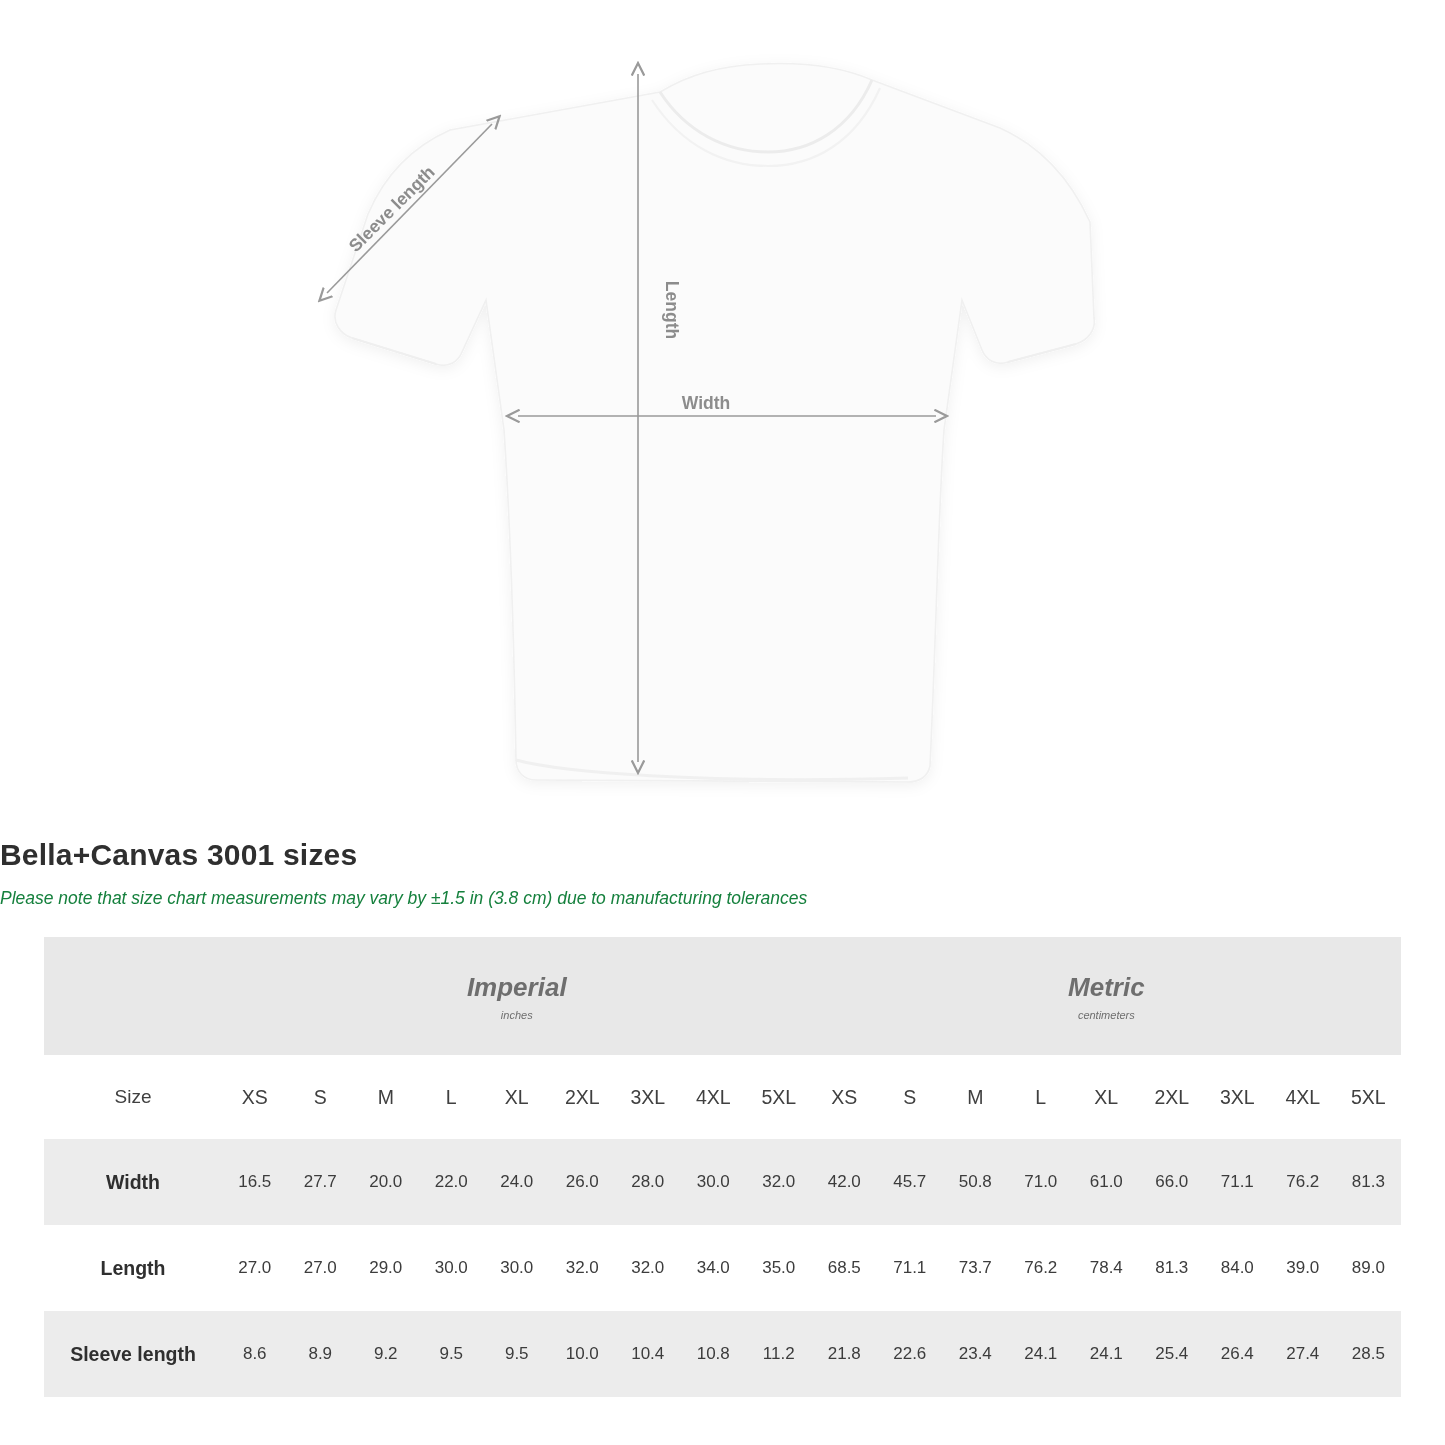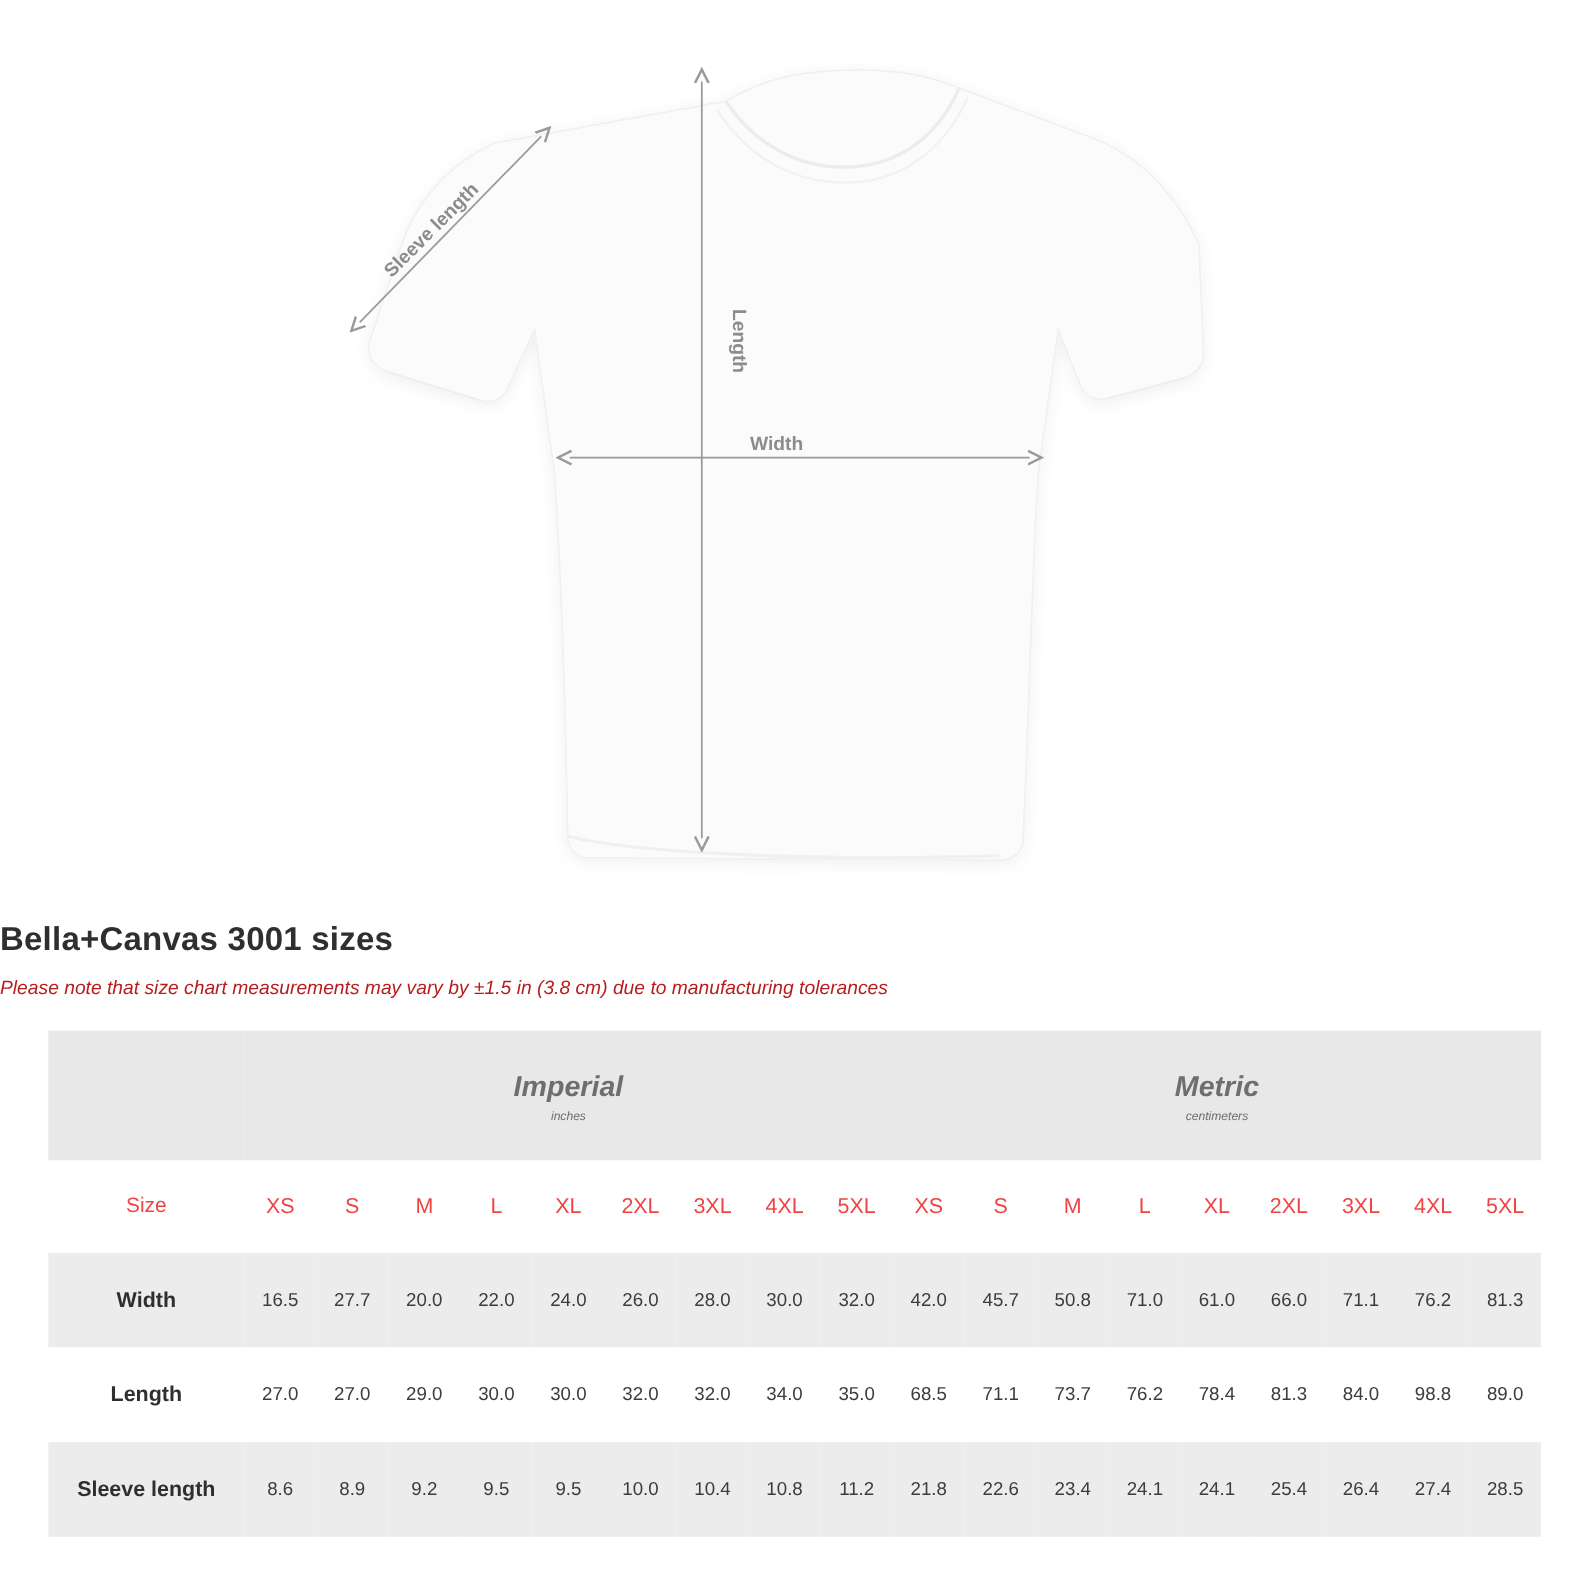--- a/index.html
+++ b/index.html
@@ -38,21 +38,21 @@
   .chart-title {
     font-size: 30px;
     font-weight: bold;
     color: #2f2f2f;
     letter-spacing: 0.2px;
   }
   .chart-note {
     margin-top: 16px;
     font-size: 17.5px;
     font-style: italic;
-    color: #b91c1c;
+    color: #15803d;
   }
 
   
   .table-wrap {
     margin: 28px 44px 4px 44px;
     width: 1357px;
   }
   table.size-table {
     border-collapse: collapse;
     width: 100%;
@@ -81,21 +81,21 @@
     font-size: 11px;
     font-style: italic;
     color: #6e6e6e;
     margin-top: 6px;
   }
 
   .header-row td {
     height: 82px;
     font-size: 19.5px;
     font-weight: bold;
-    color: #ef4444;
+    color: #404040;
     background: #ffffff;
   }
   .header-row td.rowlabel {
     font-size: 19px;
   }
 
   tr.band-gray td {
     background: #ececec;
   }
   tr.band-white td {
@@ -287,21 +287,21 @@
           <td>32.0</td>
           <td>34.0</td>
           <td>35.0</td>
           <td>68.5</td>
           <td>71.1</td>
           <td>73.7</td>
           <td>76.2</td>
           <td>78.4</td>
           <td>81.3</td>
           <td>84.0</td>
-          <td>98.8</td>
+          <td>39.0</td>
           <td>89.0</td>
         </tr>
         <tr class="data-row band-gray">
           <td class="rowlabel">Sleeve length</td>
           <td>8.6</td>
           <td>8.9</td>
           <td>9.2</td>
           <td>9.5</td>
           <td>9.5</td>
           <td>10.0</td>

